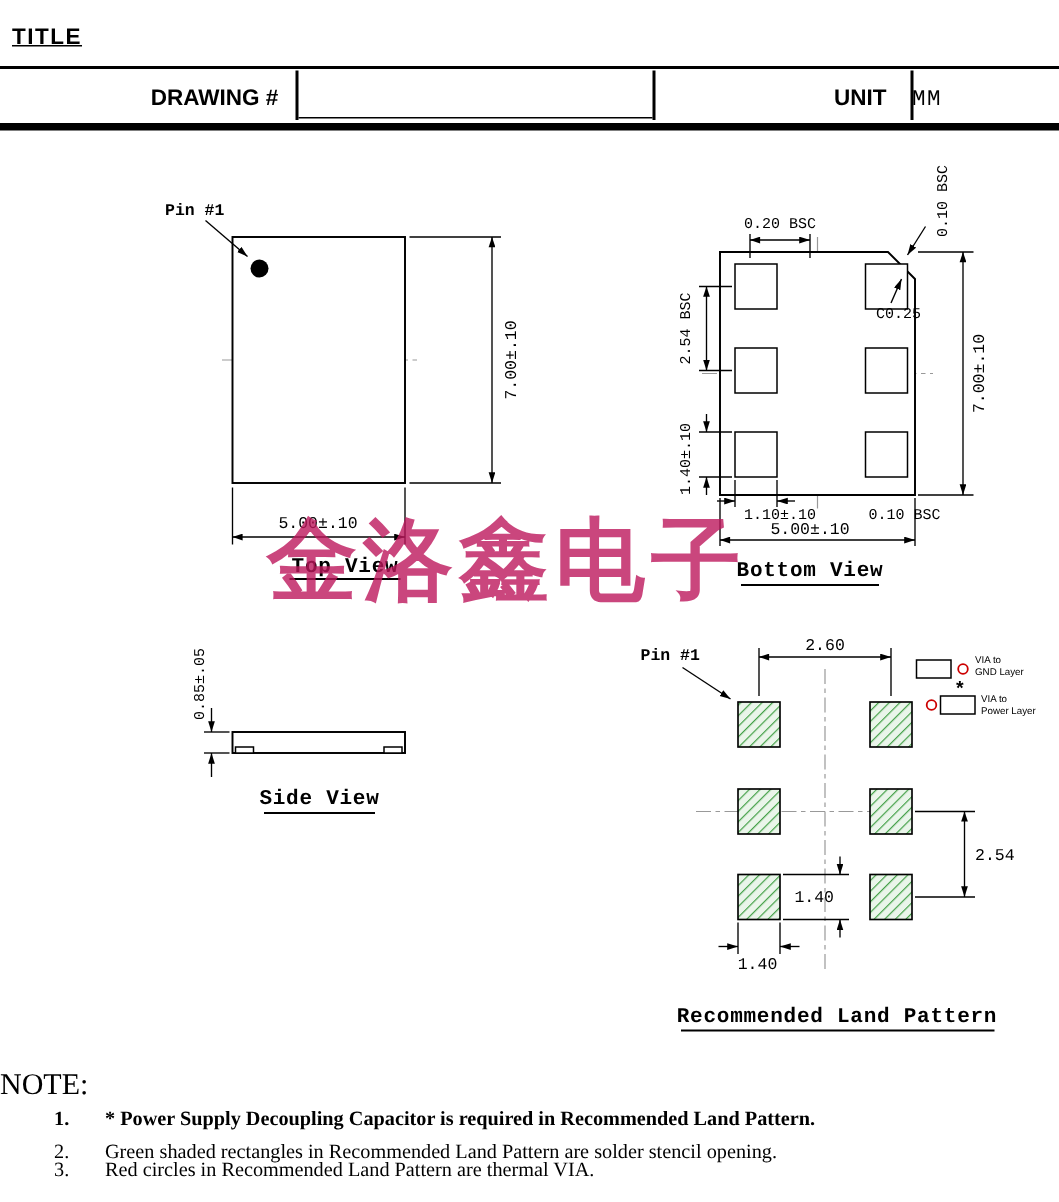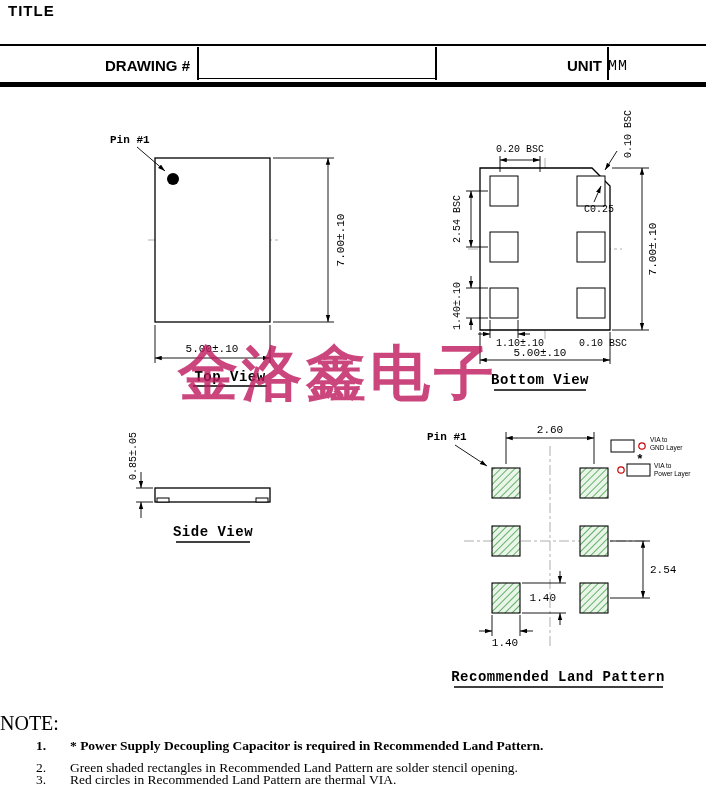--- a/index.html
+++ b/index.html
@@ -1,28 +1,28 @@
 <!DOCTYPE html>
 <html><head>
 <meta charset="utf-8">
 <style>
   html,body{margin:0;padding:0;background:#fff;}
   .page{position:relative;width:706px;height:801px;background:#fff;overflow:hidden;
         font-family:"Liberation Mono","DejaVu Sans Mono",monospace;color:#000;}
 
   
-  .h-title-label{position:absolute;left:8px;top:2px;font:bold 15px "Liberation Sans",sans-serif;letter-spacing:1px;}
+  .h-title-label{position:absolute;left:8px;top:16px;font:bold 15px "Liberation Sans",sans-serif;letter-spacing:1px;text-decoration:underline;}
   .h-title{position:absolute;left:8px;top:21px;font:15px "Liberation Mono",monospace;letter-spacing:.4px;white-space:nowrap;}
   .h-rule{position:absolute;left:0;top:44px;width:706px;height:2px;background:#000;}
-  .h-drawing-label{position:absolute;left:96px;top:57px;width:94px;text-align:right;font:bold 15px "Liberation Sans",sans-serif;}
+  .h-drawing-label{position:absolute;left:96px;top:57px;width:94px;text-align:center;font:bold 15px "Liberation Sans",sans-serif;}
   .h-sep{position:absolute;top:47px;width:2px;height:33px;background:#000;}
   .s1{left:197px;} .s2{left:435px;} .s3{left:607px;}
   .h-num-ul{position:absolute;left:199px;top:78px;width:236px;height:1px;background:#000;}
   .h-drawing-number{position:absolute;left:207px;top:58px;font:15px "Liberation Mono",monospace;letter-spacing:1px;}
-  .h-unit-label{position:absolute;left:545px;top:57px;width:57px;text-align:right;font:bold 15px "Liberation Sans",sans-serif;}
+  .h-unit-label{position:absolute;left:545px;top:57px;width:57px;text-align:center;font:bold 15px "Liberation Sans",sans-serif;}
   .h-unit-value{position:absolute;left:608px;top:58px;font:15px "Liberation Mono",monospace;letter-spacing:1px;}
   .h-thick{position:absolute;left:0;top:82px;width:706px;height:5px;background:#000;}
 
   
   .drawing{position:absolute;left:0;top:95px;}
   .part{fill:#fff;stroke:#000;stroke-width:1.3;}
   .padw{fill:#fff;stroke:#000;stroke-width:1;}
   .padg{fill:url(#hatch);stroke:#000;stroke-width:1.1;}
   .thin{stroke:#000;stroke-width:.9;fill:none;}
   .cl{stroke:#999;stroke-width:.8;fill:none;stroke-dasharray:10 3 3 3;}

